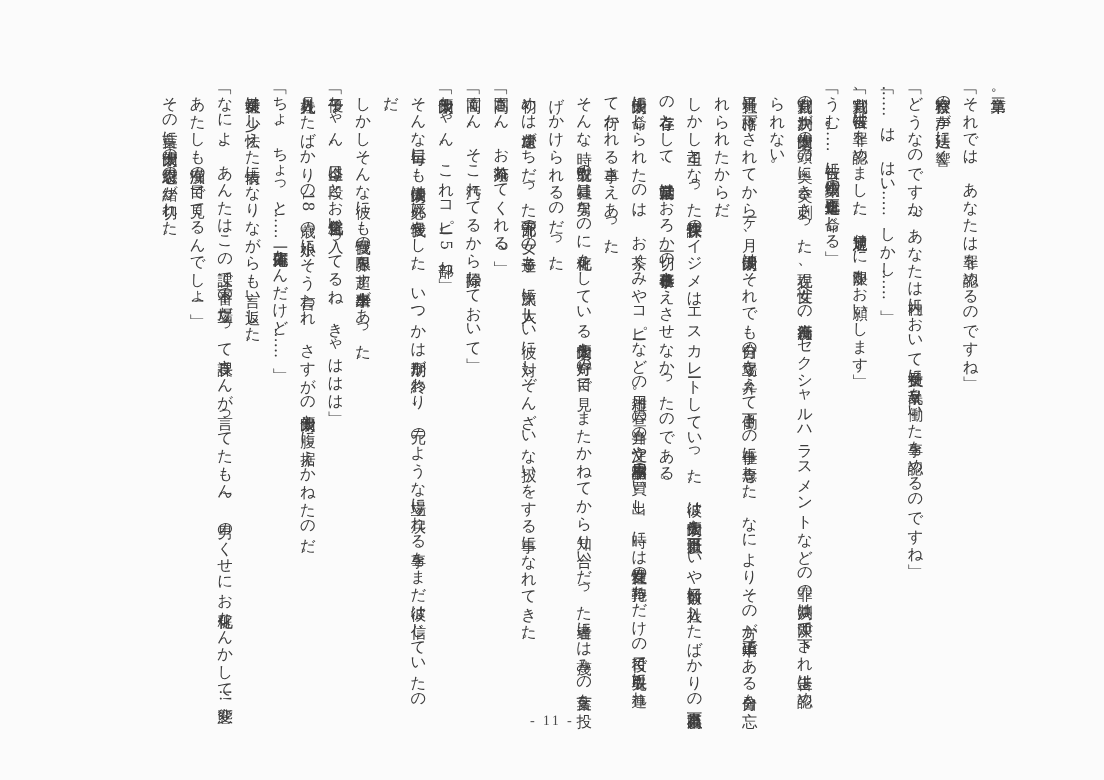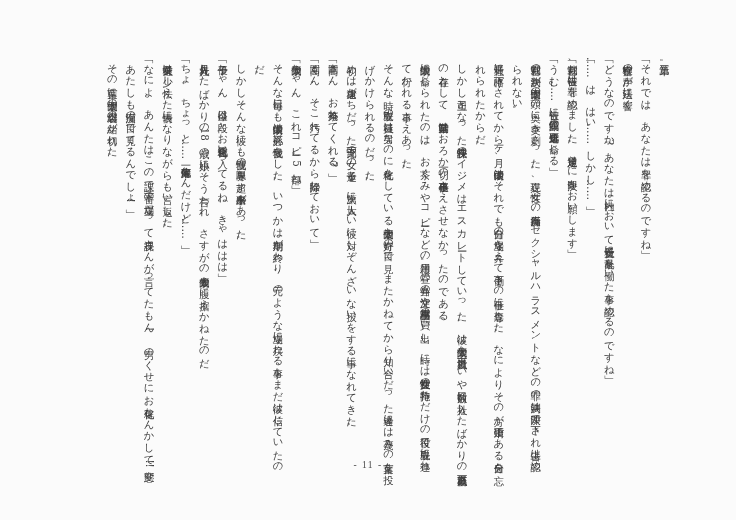--- a/index.html
+++ b/index.html
@@ -19,21 +19,21 @@
     text-orientation:mixed;
     font-size:10.3px;
     line-height:18.4px;
     letter-spacing:0.02px;
     text-align:left;
   }
   .text-area p { margin:0; padding:0; }
   .chapter-heading { margin-left:15px; }
   .footer {
     position:absolute;
-    left:0; right:0; bottom:50px;
+    left:0; right:0; bottom:34px;
     text-align:center;
     font-size:9.5px;
     letter-spacing:1.5px;
     color:#4a4a4a;
     font-family:Liberation Serif, serif;
   }
 </style>
 </head>
 <body>
 

